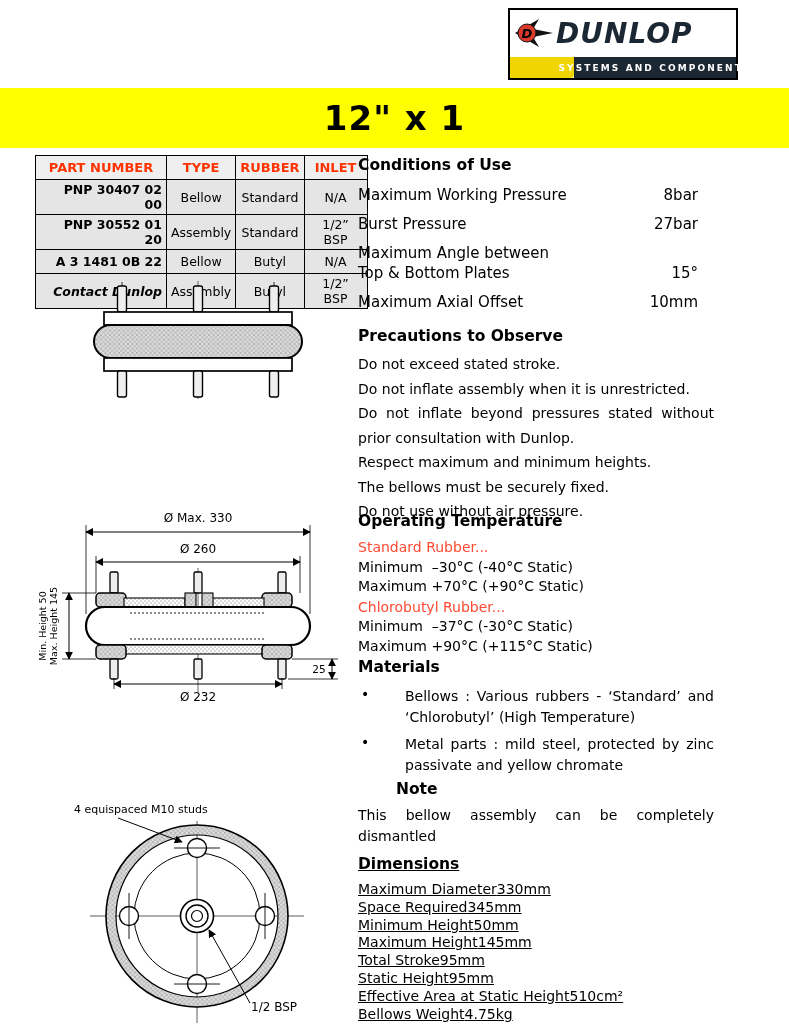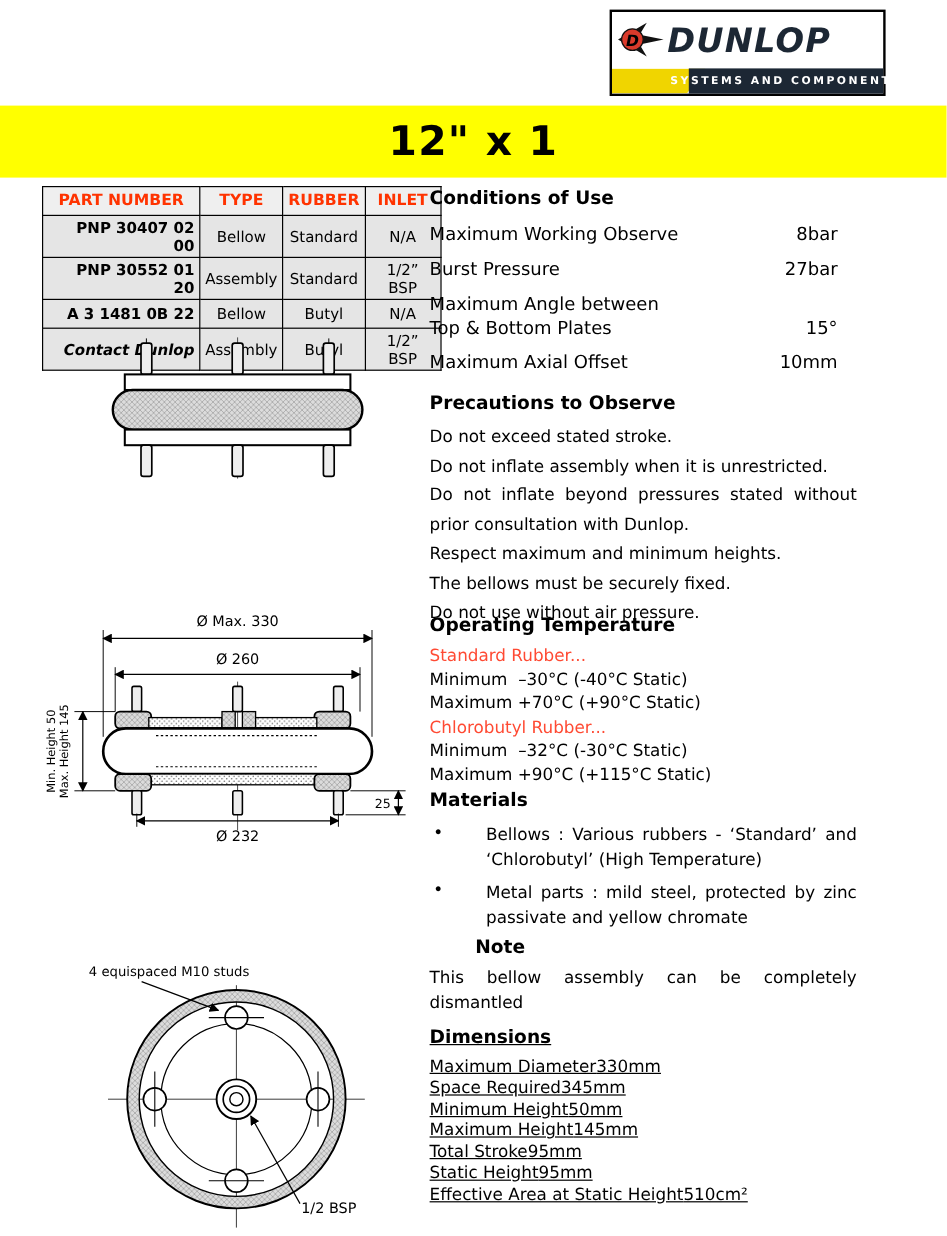--- a/index.html
+++ b/index.html
@@ -267,21 +267,21 @@
 
     <text x="2" y="16" font-size="11">4 equispaced M10 studs</text>
     <line x1="46" y1="21" x2="110" y2="45" stroke="#000" stroke-width="1" marker-end="url(#arr)"></line>
     <text x="179" y="214" font-size="12">1/2 BSP</text>
     <line x1="178" y1="206" x2="137" y2="133" stroke="#000" stroke-width="1" marker-end="url(#arr)"></line>
   </svg>
 
   <div id="conditions" class="sec">
     <h3>Conditions of Use</h3>
     <div class="cond-row">
-      <span class="lbl">Maximum Working Observe</span>
+      <span class="lbl">Maximum Working Pressure</span>
       <span class="val">8bar</span>
     </div>
     <div class="cond-row">
       <span class="lbl">Burst Pressure</span>
       <span class="val">27bar</span>
     </div>
     <div class="cond-row bottom-align">
       <span class="lbl">Maximum Angle between
 Top &amp; Bottom Plates</span>
       <span class="val">15°</span>
@@ -304,21 +304,21 @@
 
   <div id="temperature" class="sec">
     <h3>Operating Temperature</h3>
     <div class="temp-group">
       <div class="temp-name">Standard Rubber...</div>
       <div class="temp-line">Minimum  –30°C (-40°C Static)</div>
       <div class="temp-line">Maximum +70°C (+90°C Static)</div>
     </div>
     <div class="temp-group">
       <div class="temp-name">Chlorobutyl Rubber...</div>
-      <div class="temp-line">Minimum  –32°C (-30°C Static)</div>
+      <div class="temp-line">Minimum  –37°C (-30°C Static)</div>
       <div class="temp-line">Maximum +90°C (+115°C Static)</div>
     </div>
   </div>
 
   <div id="materials" class="sec">
     <h3>Materials</h3>
     <div class="mat-item">
       <span class="mat-bullet">•</span>
       <span class="mat-text">Bellows : Various rubbers - ‘Standard’ and ‘Chlorobutyl’ (High Temperature)</span>
     </div>
@@ -356,15 +356,19 @@
       <span>95mm</span>
     </div>
     <div class="dim-row">
       <span>Static Height</span>
       <span>95mm</span>
     </div>
     <div class="dim-row">
       <span>Effective Area at Static Height</span>
       <span>510cm²</span>
     </div>
+    <div class="dim-row">
+      <span>Bellows Weight</span>
+      <span>4.75kg</span>
+    </div>
   </div>
 
 </div>
 
 </body></html>

